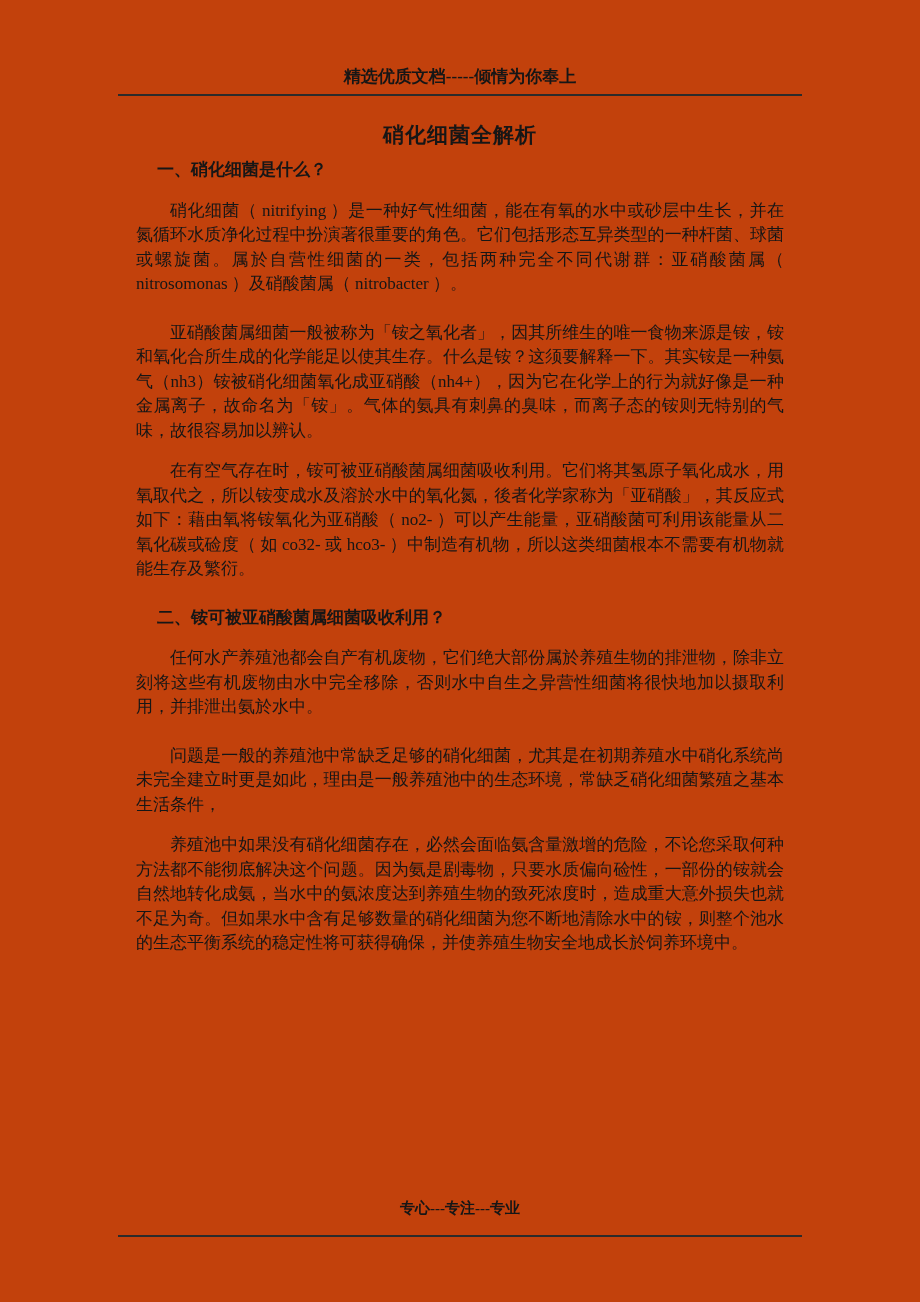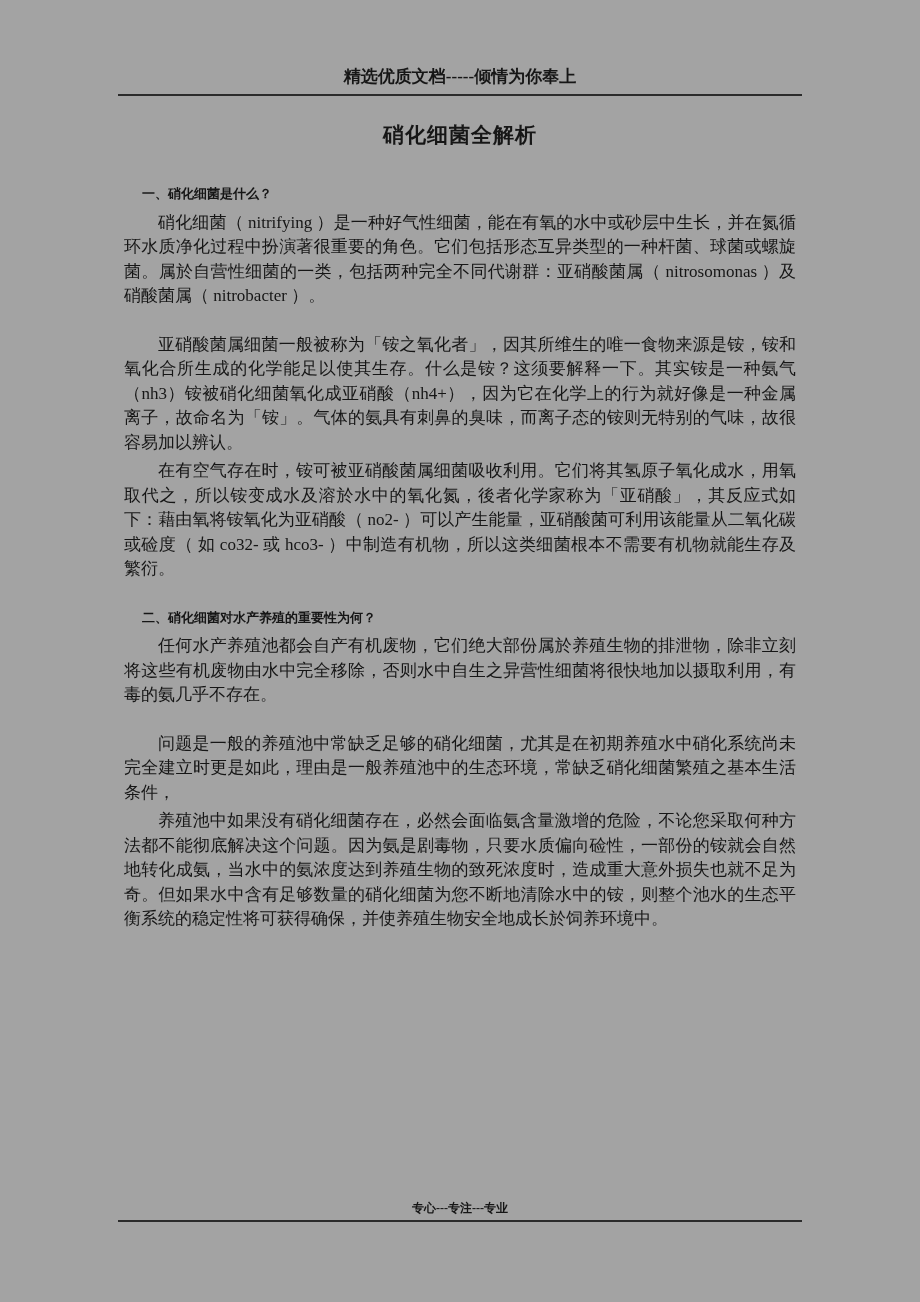--- a/index.html
+++ b/index.html
@@ -7,21 +7,21 @@
     width: 920px;
     height: 1302px;
     background: #ffffff;
     font-family: "Liberation Serif", "DejaVu Serif", serif;
     color: #161616;
   }
   .page {
     position: relative;
     width: 920px;
     height: 1302px;
-    background: #a3a3a3;
+    background: #c2410c;
     overflow: hidden;
   }
   .header {
     position: absolute;
     top: 66px;
     left: 118px;
     width: 684px;
     text-align: center;
     font-size: 17px;
     font-weight: bold;
@@ -34,69 +34,69 @@
     top: 112px;
     left: 120px;
     width: 680px;
   }
   .doc-title {
     font-size: 21px;
     font-weight: bold;
     text-align: center;
     line-height: 30px;
     letter-spacing: 1px;
-    margin: 8px 0 32px 0;
+    margin: 8px 0 0 0;
   }
   .sec-heading {
-    font-size: 13px;
+    font-size: 17px;
     font-weight: bold;
     line-height: 24.5px;
-    margin: 0;
+    margin: 8px;
     text-indent: 1.7em;
   }
   .para {
     font-size: 17px;
     line-height: 24.5px;
-    margin: 4px;
+    margin: 16px;
     text-indent: 2em;
     text-align: justify;
   }
   .para.sp { margin-bottom: 24px; }
   .footer {
     position: absolute;
     top: 1196px;
     left: 118px;
     width: 684px;
     text-align: center;
-    font-size: 12px;
+    font-size: 15px;
     font-weight: bold;
     line-height: 24px;
-    padding-bottom: 0;
+    padding-bottom: 15px;
     border-bottom: 2px solid #2b2b2b;
   }
 </style>
 </head>
 <body>
 
 <div class="page">
 
   <div class="header">
     <span>精选优质文档-----倾情为你奉上</span>
   </div>
 
   <div class="content">
     <div class="doc-title">硝化细菌全解析</div>
 
     <div class="sec-heading">一、硝化细菌是什么？</div>
     <p class="para sp">硝化细菌（ nitrifying ）是一种好气性细菌，能在有氧的水中或砂层中生长，并在氮循环水质净化过程中扮演著很重要的角色。它们包括形态互异类型的一种杆菌、球菌或螺旋菌。属於自营性细菌的一类，包括两种完全不同代谢群：亚硝酸菌属（ nitrosomonas ）及硝酸菌属（ nitrobacter ）。</p>
     <p class="para">亚硝酸菌属细菌一般被称为「铵之氧化者」，因其所维生的唯一食物来源是铵，铵和氧化合所生成的化学能足以使其生存。什么是铵？这须要解释一下。其实铵是一种氨气（nh3）铵被硝化细菌氧化成亚硝酸（nh4+），因为它在化学上的行为就好像是一种金属离子，故命名为「铵」。气体的氨具有刺鼻的臭味，而离子态的铵则无特别的气味，故很容易加以辨认。</p>
     <p class="para sp">在有空气存在时，铵可被亚硝酸菌属细菌吸收利用。它们将其氢原子氧化成水，用氧取代之，所以铵变成水及溶於水中的氧化氮，後者化学家称为「亚硝酸」，其反应式如下：藉由氧将铵氧化为亚硝酸（ no2- ）可以产生能量，亚硝酸菌可利用该能量从二氧化碳或硷度（ 如 co32- 或 hco3- ）中制造有机物，所以这类细菌根本不需要有机物就能生存及繁衍。</p>
 
-    <div class="sec-heading">二、硝化细菌对水产养殖的重要性为何？</div>
-    <p class="para sp">任何水产养殖池都会自产有机废物，它们绝大部份属於养殖生物的排泄物，除非立刻将这些有机废物由水中完全移除，否则水中自生之异营性细菌将很快地加以摄取利用，有毒的氨几乎不存在。</p>
+    <div class="sec-heading">二、铵可被亚硝酸菌属细菌吸收利用？</div>
+    <p class="para sp">任何水产养殖池都会自产有机废物，它们绝大部份属於养殖生物的排泄物，除非立刻将这些有机废物由水中完全移除，否则水中自生之异营性细菌将很快地加以摄取利用，并排泄出氨於水中。</p>
     <p class="para">问题是一般的养殖池中常缺乏足够的硝化细菌，尤其是在初期养殖水中硝化系统尚未完全建立时更是如此，理由是一般养殖池中的生态环境，常缺乏硝化细菌繁殖之基本生活条件，</p>
     <p class="para sp">养殖池中如果没有硝化细菌存在，必然会面临氨含量激增的危险，不论您采取何种方法都不能彻底解决这个问题。因为氨是剧毒物，只要水质偏向硷性，一部份的铵就会自然地转化成氨，当水中的氨浓度达到养殖生物的致死浓度时，造成重大意外损失也就不足为奇。但如果水中含有足够数量的硝化细菌为您不断地清除水中的铵，则整个池水的生态平衡系统的稳定性将可获得确保，并使养殖生物安全地成长於饲养环境中。</p>
   </div>
 
   <div class="footer">
     <span>专心---专注---专业</span>
   </div>
 
 </div>
 

